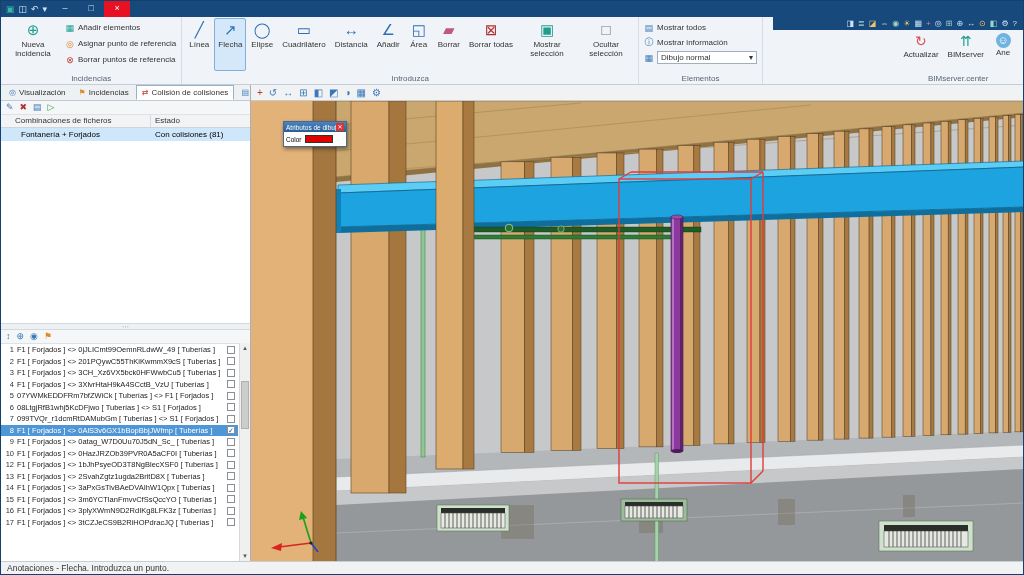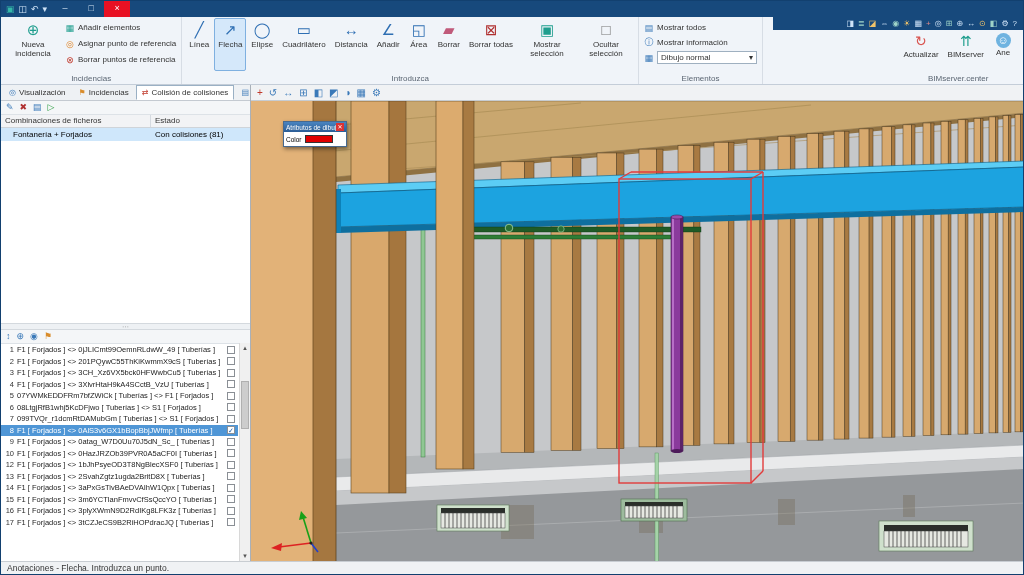--- a/index.html
+++ b/index.html
@@ -37,25 +37,25 @@
   
   .main{flex:1;display:flex;min-height:0}
   .left-pane{width:250px;flex:none;display:flex;flex-direction:column;background:#fff;border-right:1px solid #a9b0b8}
   .tabbar{height:16px;background:#eef1f4;border-bottom:1px solid #c4cad1;display:flex;align-items:stretch;padding-left:2px;gap:1px;flex:none}
   .tab{display:flex;align-items:center;gap:3px;padding:0 5px;font-size:8px;color:#333;border:1px solid transparent;white-space:nowrap}
   .tab .tic{font-size:8px}
   .tab.active{background:#fff;border-color:#9ab0c4;border-bottom-color:#fff}
   .panel-toolbar{height:14px;display:flex;gap:6px;padding:1px 5px;background:#f4f6f8;border-bottom:1px solid #dde2e7;align-items:center;flex:none}
   .panel-toolbar .ic{font-size:9px;line-height:1}
   .thead{display:flex;height:13px;background:#f2f3f5;border-bottom:1px solid #cfd4d9;font-size:8px;color:#333;flex:none}
-  .th1{width:150px;padding-left:4px;border-right:1px solid #d5dae0;line-height:12px}
+  .th1{width:150px;padding-left:14px;border-right:1px solid #d5dae0;line-height:12px}
   .th2{flex:1;padding-left:4px;line-height:12px}
   .combo-row{display:flex;height:13px;font-size:8px;line-height:13px}
   .combo-row.selected{background:#cfe7fb}
-  .cr1{width:150px;padding-left:12px;overflow:hidden;white-space:nowrap}
+  .cr1{width:150px;padding-left:20px;overflow:hidden;white-space:nowrap}
   .cr2{flex:1;padding-left:4px;overflow:hidden;white-space:nowrap}
   .combos-panel{height:222px;display:flex;flex-direction:column;flex:none;background:#fff}
   .combos-fill{flex:1;background:#fff}
   .splitter{height:7px;background:#eef1f4;border-top:1px solid #d4d9de;border-bottom:1px solid #d4d9de;text-align:center;font-size:7px;line-height:5px;color:#888;flex:none}
   .collisions-panel{flex:1;display:flex;flex-direction:column;position:relative;overflow:hidden;background:#fff}
   .chead{display:flex;height:12px;background:#f2f3f5;border-bottom:1px solid #cfd4d9;font-size:8px;color:#333;flex:none;padding-right:12px}
   .chead .hn{width:16px;border-right:1px solid #d5dae0}
   .chead .ht{flex:1;padding-left:4px;line-height:11px}
   .collision-rows{flex:1;overflow:hidden;padding-right:12px}
   .crow{display:flex;align-items:center;height:11.5px;font-size:7.5px;color:#222}

